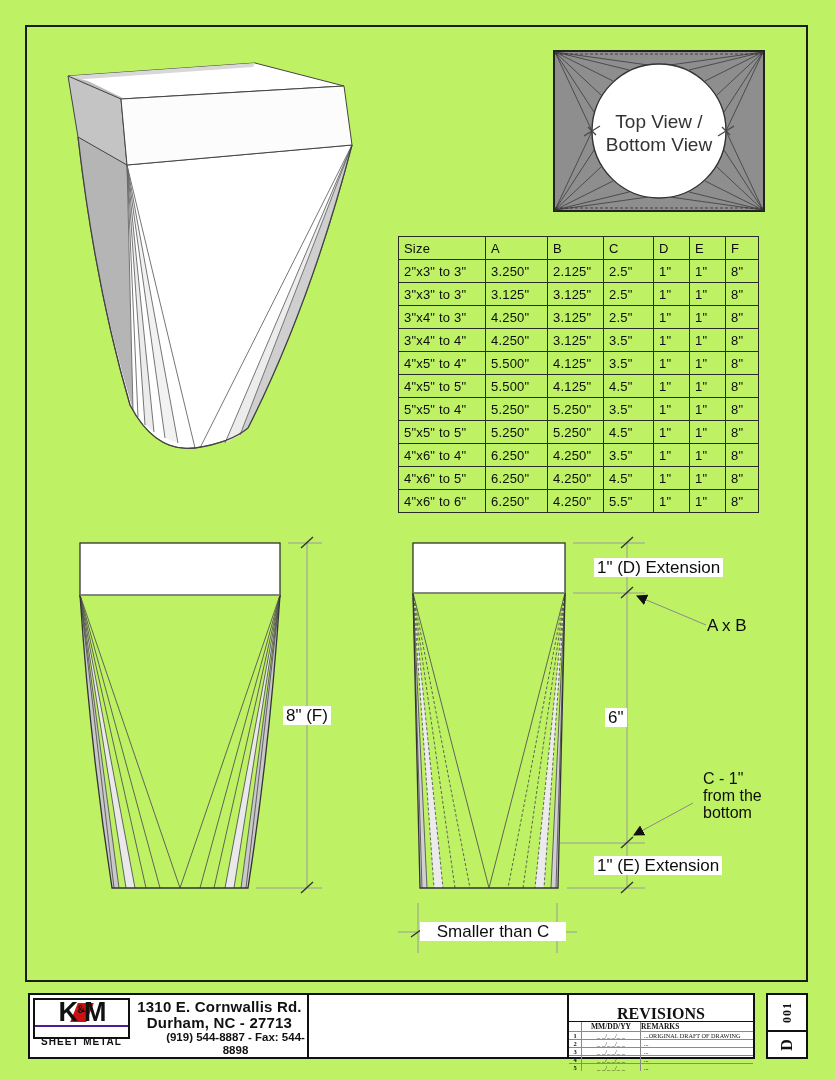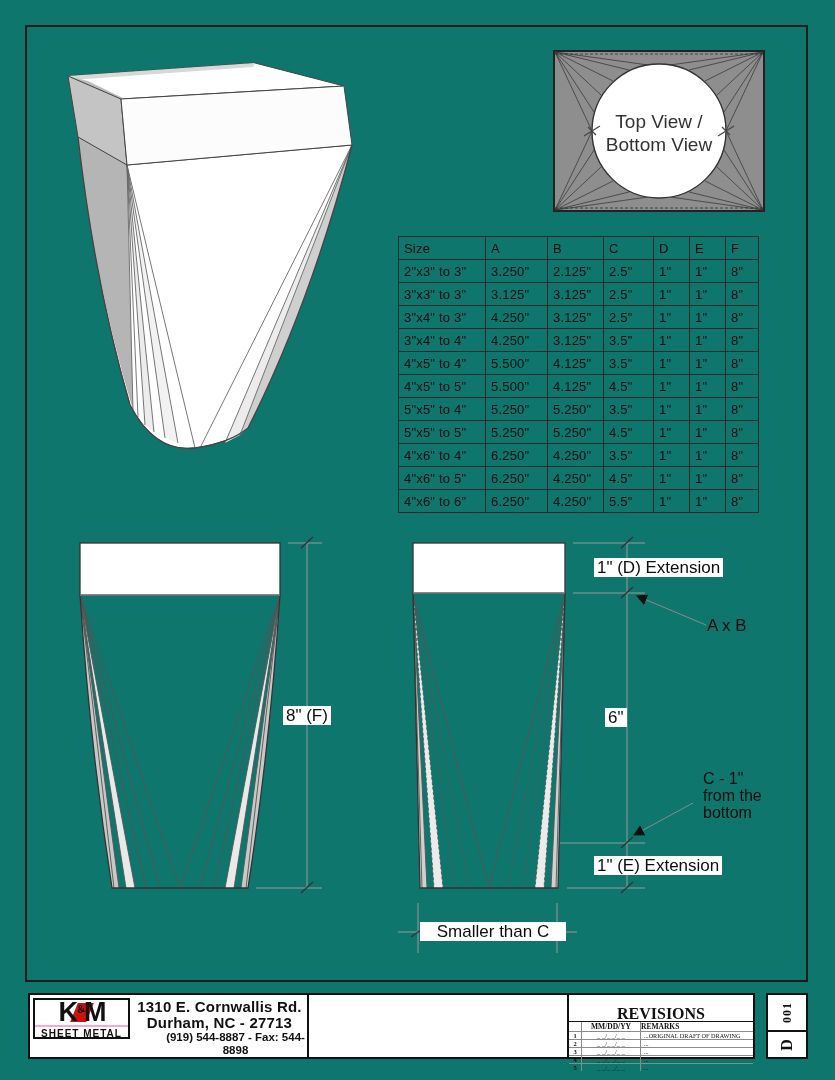--- a/index.html
+++ b/index.html
@@ -1,16 +1,16 @@
 <!DOCTYPE html>
 <html><head>
 <meta charset="utf-8">
 <style>
   html,body{margin:0;padding:0;background:#ffffff;}
-  .sheet{position:relative;width:835px;height:1080px;background:#0f766e;overflow:hidden;
+  .sheet{position:relative;width:835px;height:1080px;background:#bef264;overflow:hidden;
          font-family:"Liberation Sans",sans-serif;color:#111;}
   .main-border{position:absolute;left:25px;top:25px;width:779px;height:953px;
                border:2px solid #1c1c1c;}
   svg{position:absolute;overflow:visible;}
   
   .size-table{position:absolute;left:398px;top:236px;border-collapse:collapse;
               table-layout:fixed;font-size:13px;letter-spacing:.2px;color:#0d0d0d;}
   .size-table th,.size-table td{border:1.2px solid #2a2a2a;padding:2px 5px;height:18px;
               text-align:left;font-weight:normal;white-space:nowrap;overflow:hidden;}
   
@@ -24,22 +24,22 @@
   .tb-left{width:277px;border-right:2px solid #101010;position:relative;}
   .logo-box{position:absolute;left:3px;top:3px;width:97px;height:41px;
             border:2px solid #101010;box-sizing:border-box;background:#fff;}
   .logo-letters{position:relative;height:25px;display:flex;align-items:center;
                 justify-content:center;font-weight:bold;font-size:27px;
                 letter-spacing:-2px;line-height:25px;}
   .logo-red{position:absolute;left:39px;top:3px;width:16px;height:19px;
             background:#cc1111;transform:skewX(-22deg);z-index:0;}
   .logo-letters span{position:relative;z-index:1;}
   .logo-amp{font-size:11px;color:#111;transform:rotate(-14deg);margin:0 1px 6px 1px;}
-  .logo-sub{border-top:2px solid #f9a8d4;font-size:10px;font-weight:bold;
-            letter-spacing:1px;text-align:center;line-height:11px;padding-top:1px;}
+  .logo-sub{border-top:2px solid #4c1d95;font-size:10px;font-weight:bold;
+            letter-spacing:1px;text-align:center;line-height:11px;padding-top:9px;}
   .tb-address{position:absolute;left:102px;top:4px;width:175px;text-align:center;}
   .tb-address .l1,.tb-address .l2{font-size:15px;font-weight:bold;line-height:16px;letter-spacing:.2px;}
   .tb-address .l3{font-size:11.5px;font-weight:bold;line-height:13px;margin-left:32px;}
   .tb-contact{position:absolute;left:0;bottom:0;width:100%;border-top:1.5px solid #101010;
               font-size:11.5px;font-weight:bold;text-align:center;line-height:14px;}
   .tb-mid{width:258px;border-right:2px solid #101010;display:flex;flex-direction:column;}
   .tb-title{flex:1.25;display:flex;align-items:center;justify-content:center;
             font-size:27px;border-bottom:1.2px solid #555;letter-spacing:.5px;}
   .tb-subtitle{flex:1;display:flex;align-items:center;justify-content:center;
             font-size:18px;color:#222;letter-spacing:.5px;}

